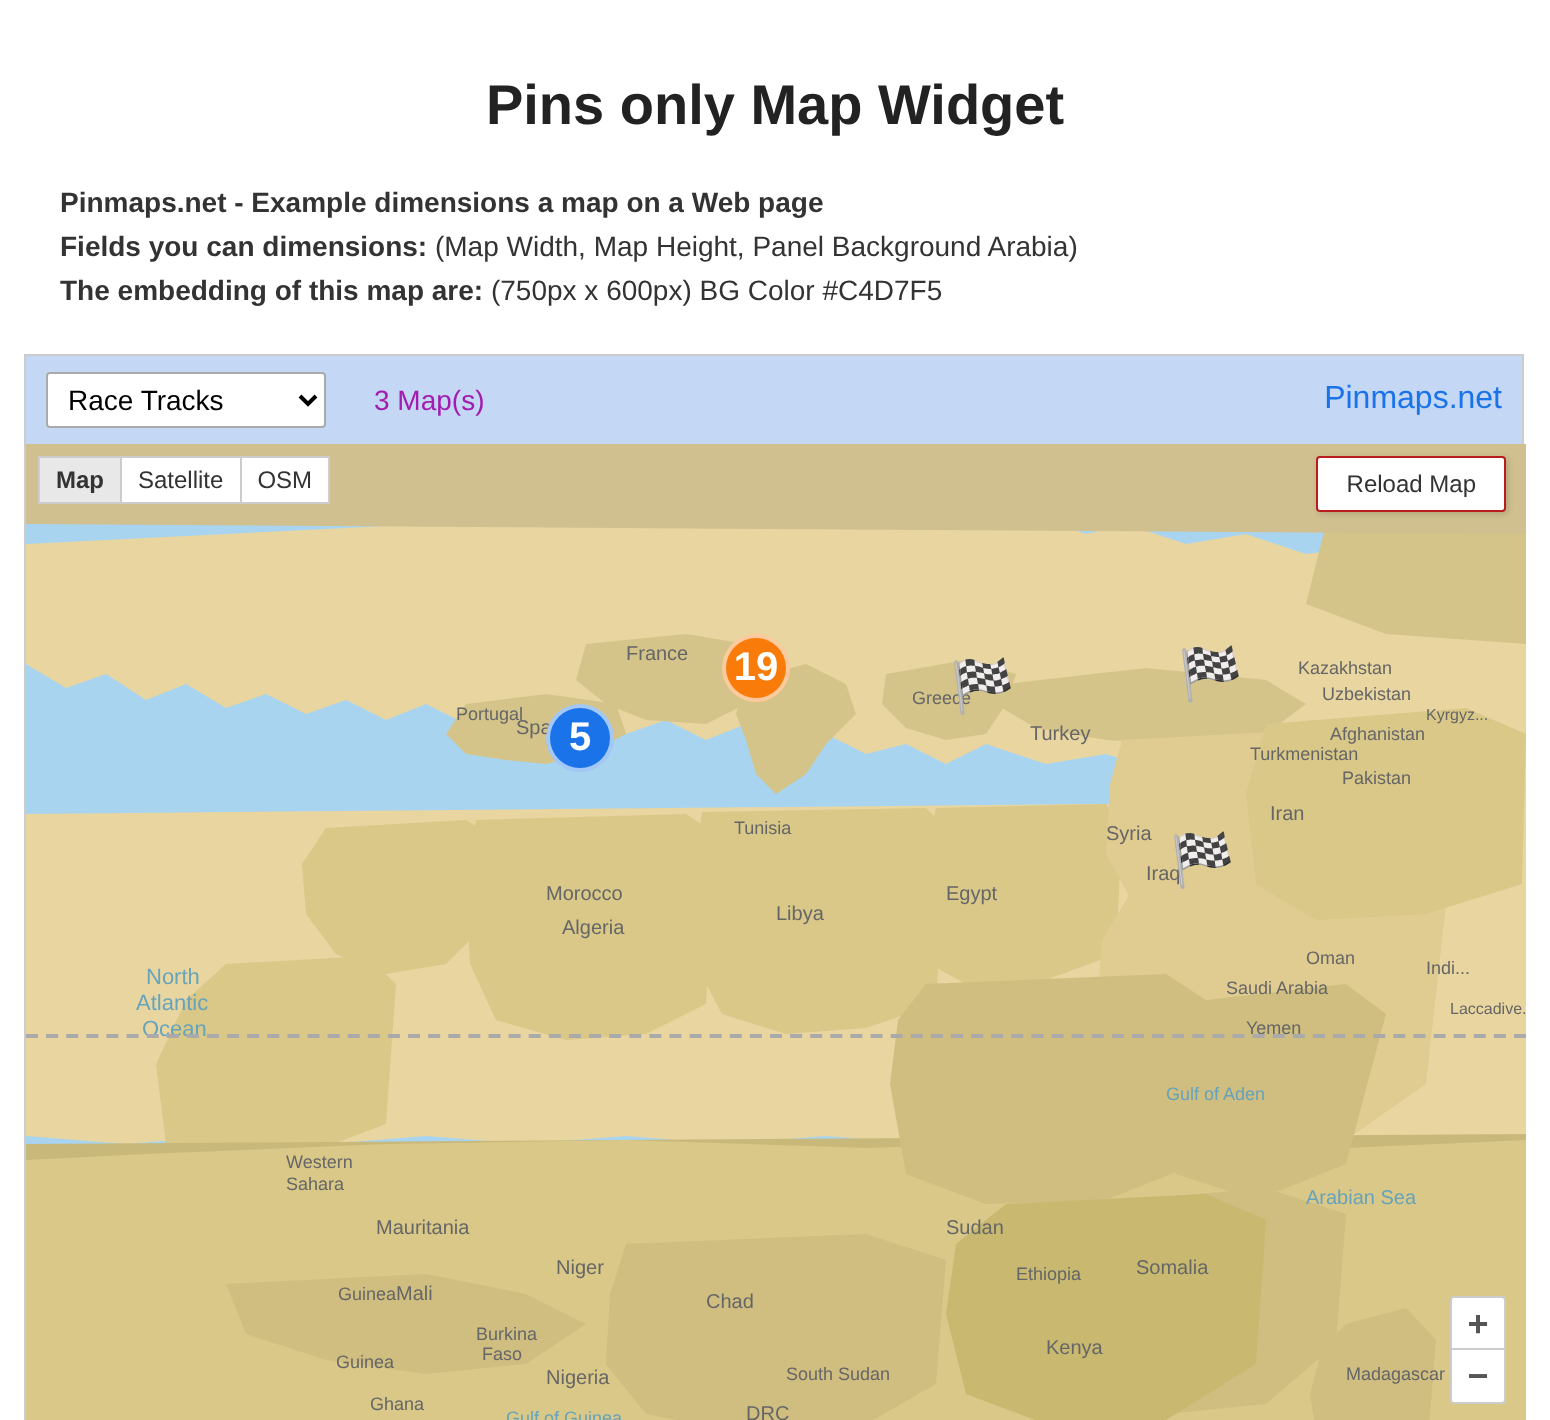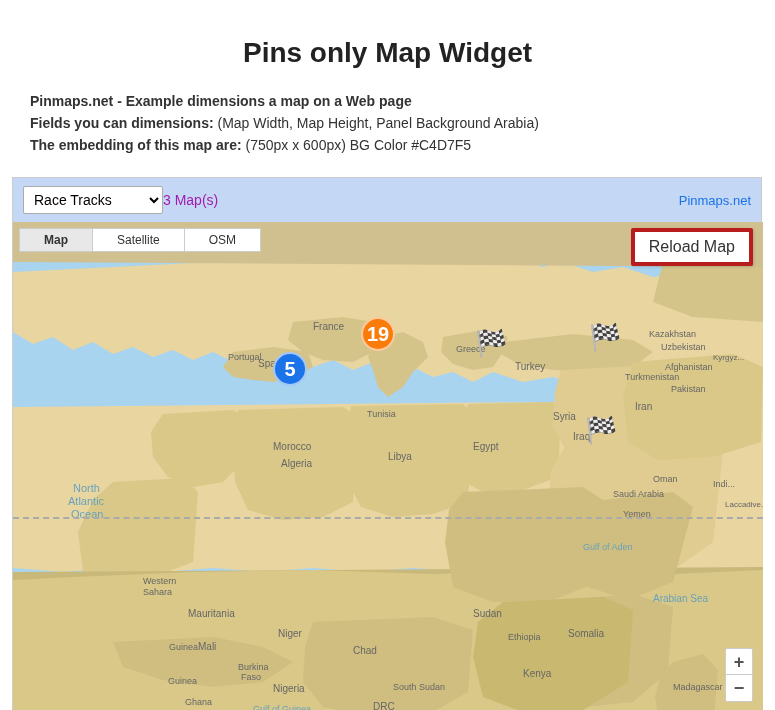--- a/index.html
+++ b/index.html
@@ -49,37 +49,37 @@
     .widget-topbar {
       display: flex;
       align-items: center;
       justify-content: space-between;
       padding: 8px 10px;
       background: #C4D7F5;
     }
     .dropdown-wrapper {
       display: flex;
       align-items: center;
-      gap: 0;
+      gap: 24px;
     }
     .category-select {
       padding: 4px 6px;
       font-size: 14px;
       border: 1px solid #aaa;
       background: #fff;
       border-radius: 2px;
       cursor: pointer;
       min-width: 140px;
     }
     .map-count {
       font-size: 14px;
       color: #a21caf;
     }
     .pinmaps-link {
-      font-size: 13px;
+      font-size: 16px;
       color: #1a73e8;
       text-decoration: none;
     }
 
     
     .map-area {
       position: relative;
       width: 750px;
       height: 540px;
       overflow: hidden;
@@ -89,43 +89,43 @@
     
     .map-controls {
       position: absolute;
       top: 6px;
       left: 6px;
       display: flex;
       gap: 0;
       z-index: 10;
     }
     .map-type-btn {
-      padding: 4px 24px;
+      padding: 4px 8px;
       font-size: 12px;
       background: #fff;
       border: 1px solid #ccc;
       cursor: pointer;
       color: #333;
     }
     .map-type-btn.active {
       background: #e8e8e8;
       font-weight: bold;
     }
     .map-type-btn:not(:last-child) {
       border-right: none;
     }
 
     .reload-btn {
       position: absolute;
       top: 6px;
       right: 10px;
       padding: 6px 14px;
-      font-size: 16px;
+      font-size: 12px;
       background: #fff;
-      border: 4px solid #b91c1c;
+      border: 1px solid #b91c1c;
       border-radius: 2px;
       cursor: pointer;
       color: #333;
       z-index: 10;
       box-shadow: 1px 1px 3px rgba(0,0,0,0.15);
     }
 
     
     .map-svg {
       position: absolute;

